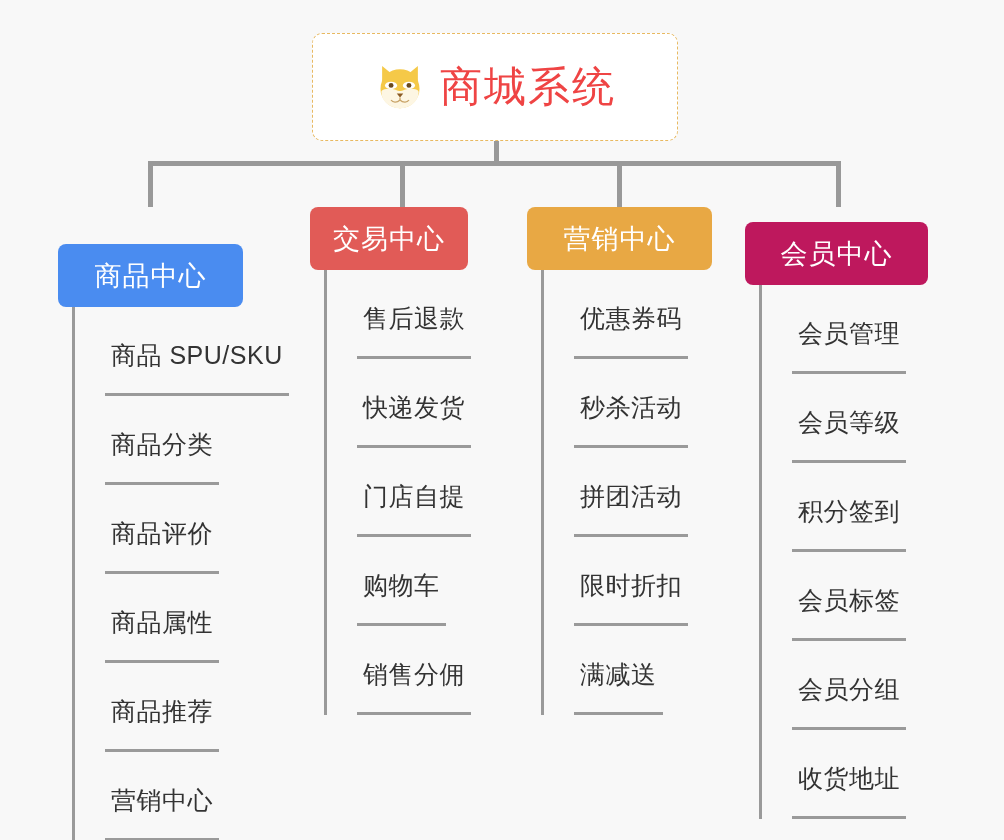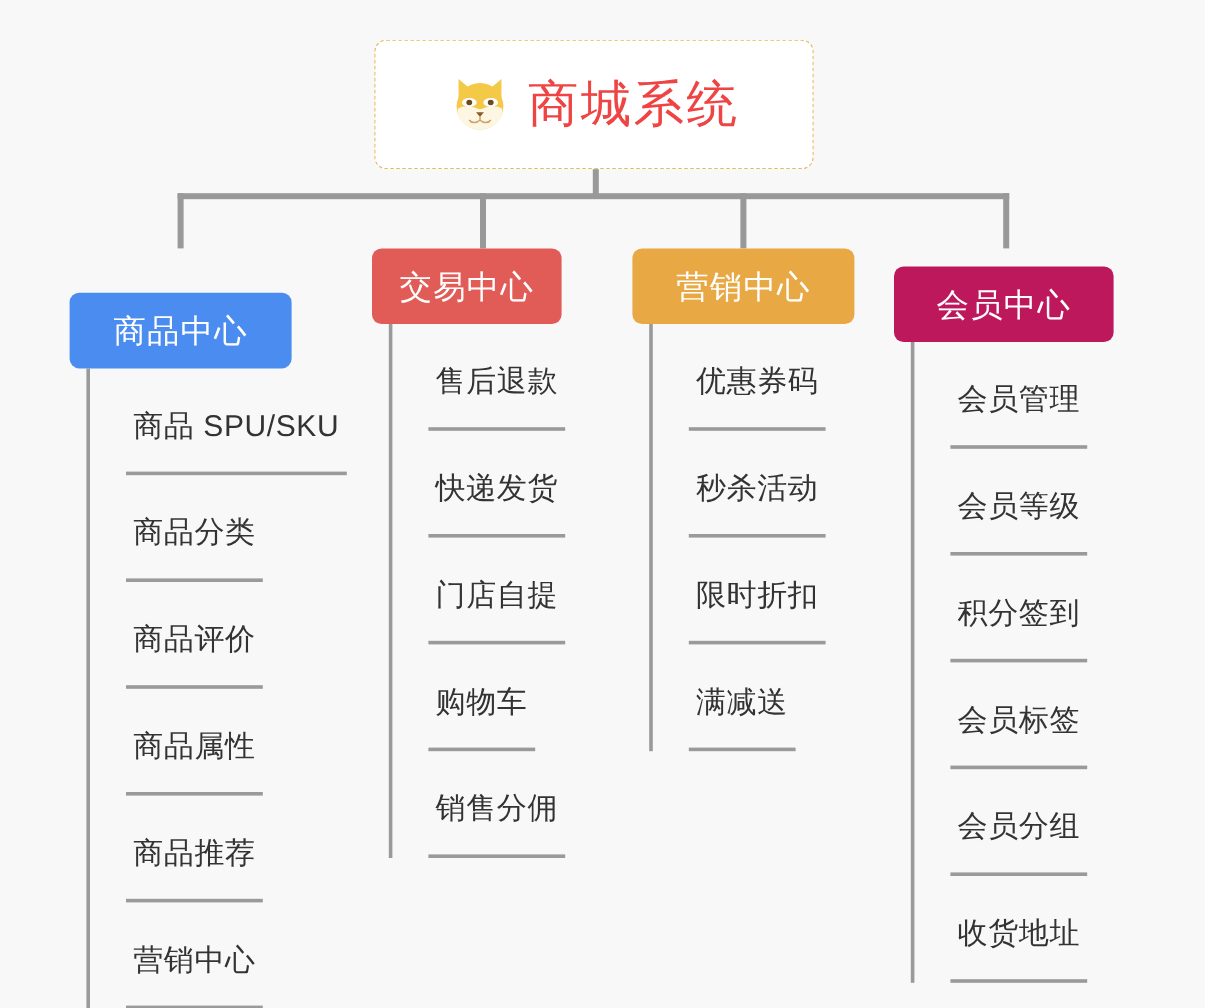--- a/index.html
+++ b/index.html
@@ -195,20 +195,23 @@
           <span>营销中心</span>
         </div>
         <div class="leaf-list">
           <div class="leaf-item">
             <span class="leaf-label">优惠券码</span>
           </div>
           <div class="leaf-item">
             <span class="leaf-label">秒杀活动</span>
           </div>
           <div class="leaf-item">
+            <span class="leaf-label">拼团活动</span>
+          </div>
+          <div class="leaf-item">
             <span class="leaf-label">限时折扣</span>
           </div>
           <div class="leaf-item">
             <span class="leaf-label">满减送</span>
           </div>
         </div>
       </div>
       <div class="column" style="left: 745px;">
         <div class="cat-header" style="width: 183px; background: #be185d; margin-top: 15px;">
           <span>会员中心</span>

